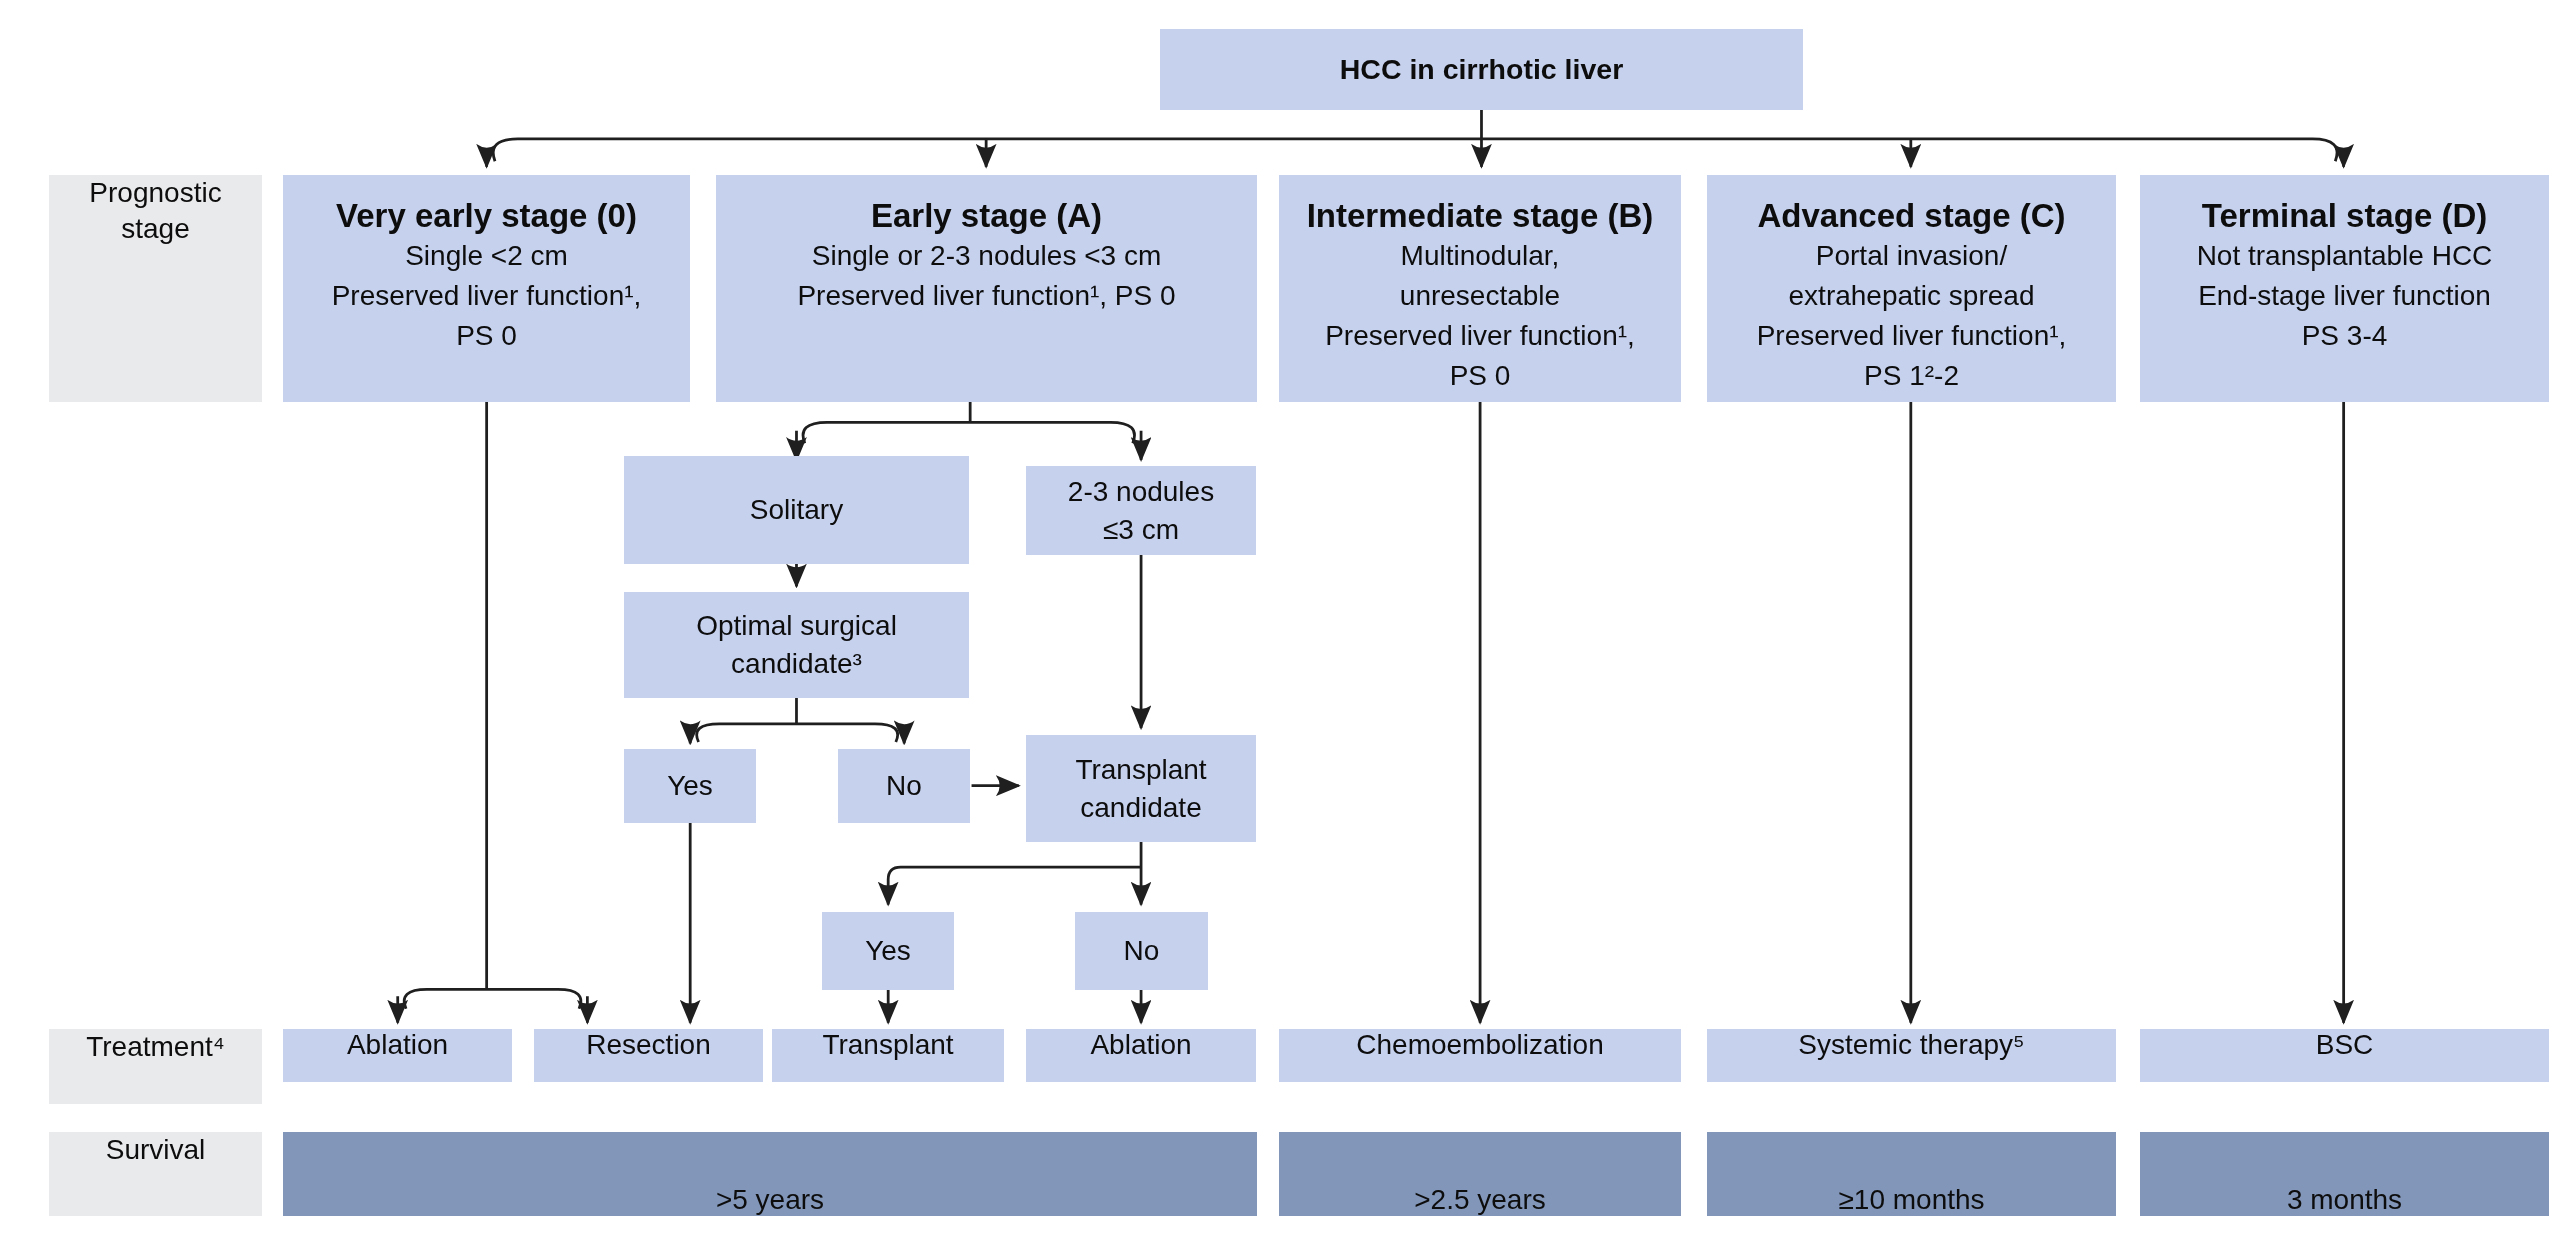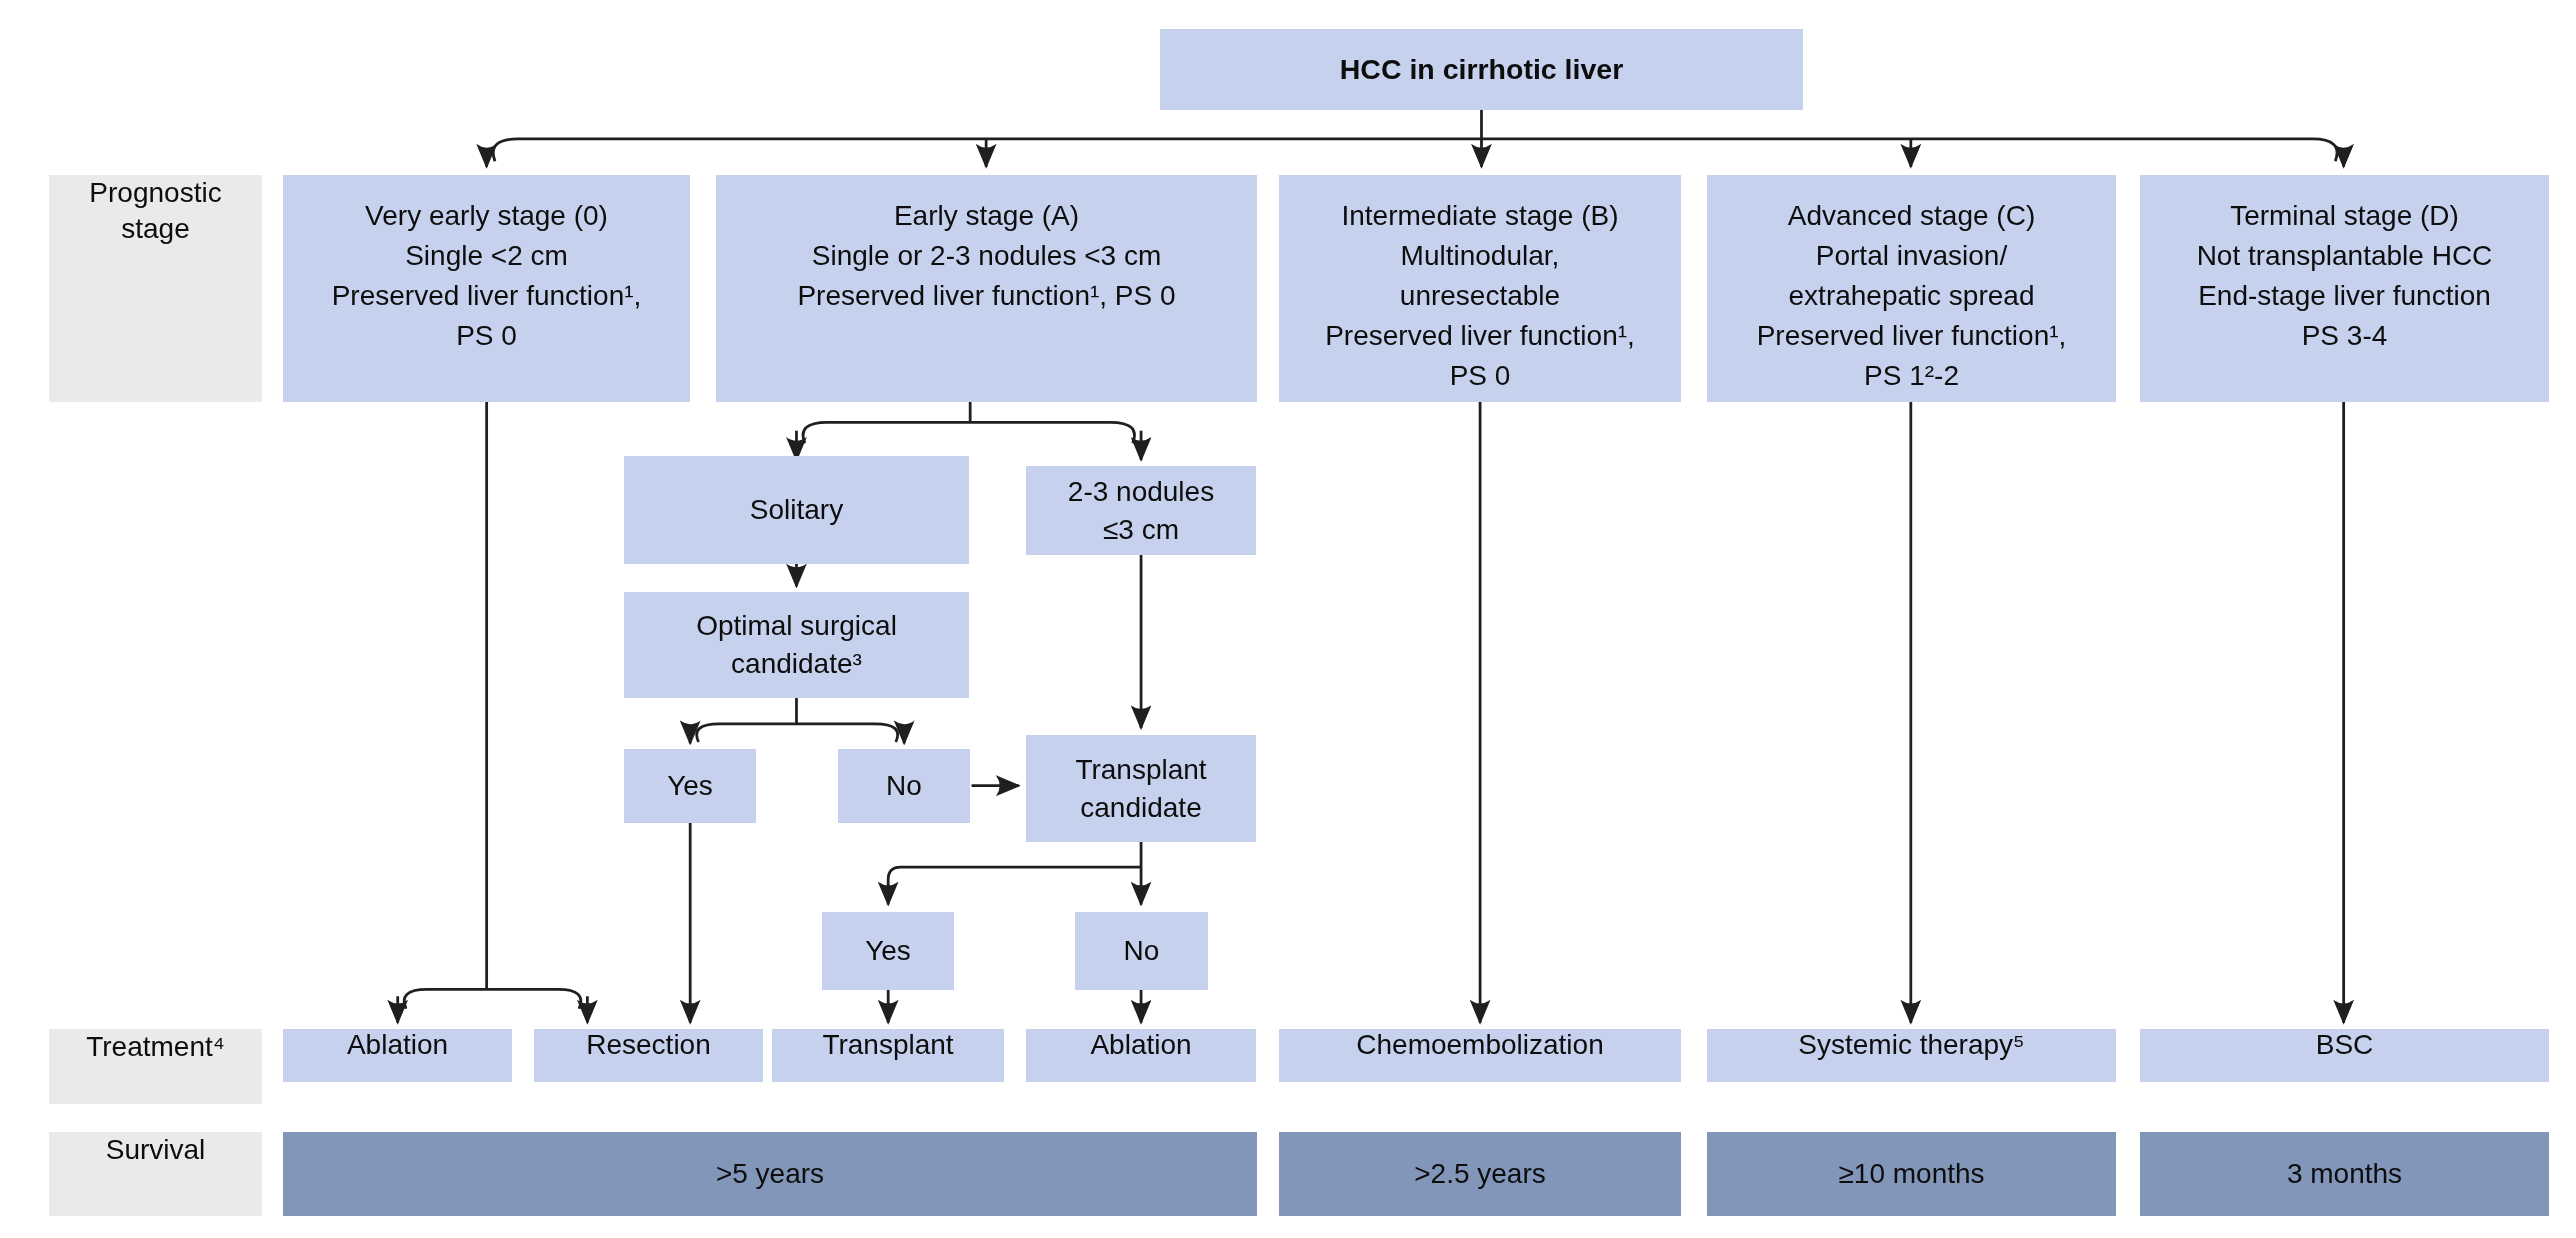--- a/index.html
+++ b/index.html
@@ -18,26 +18,26 @@
     overflow:hidden;
   }
   svg.arrows{position:absolute;left:0;top:0;}
   svg.arrows path{stroke:var(--line);stroke-width:4;fill:none;}
   svg.arrows .head{fill:var(--line);stroke:none;}
   .box{position:absolute;box-sizing:border-box;background:var(--stage-box);}
   .root-box{display:flex;align-items:center;justify-content:center;
     font-size:28.5px;font-weight:bold;}
   .stage{height:227px;text-align:center;padding-top:21px;
     font-size:28px;line-height:40px;}
-  .stage .t{font-weight:normal;font-size:28px;}
+  .stage .t{font-weight:bold;font-size:33px;}
   .node{display:flex;flex-direction:column;align-items:center;justify-content:center;
     text-align:center;font-size:28px;line-height:38px;}
   .treat{height:53px;display:flex;align-items:flex-start;justify-content:center;
     font-size:28px;}
-  .surv{height:84px;display:flex;align-items:center;justify-content:center;
+  .surv{height:84px;display:flex;align-items:flex-end;justify-content:center;
     background:var(--survival-bar);font-size:28px;}
   .rowlab{position:absolute;box-sizing:border-box;background:var(--label-box);
     display:flex;justify-content:center;text-align:center;
     font-size:28px;line-height:36px;}
   .rowlab .inner{max-width:167px;}
 </style>
 </head>
 <body>
 
 <div class="canvas">

